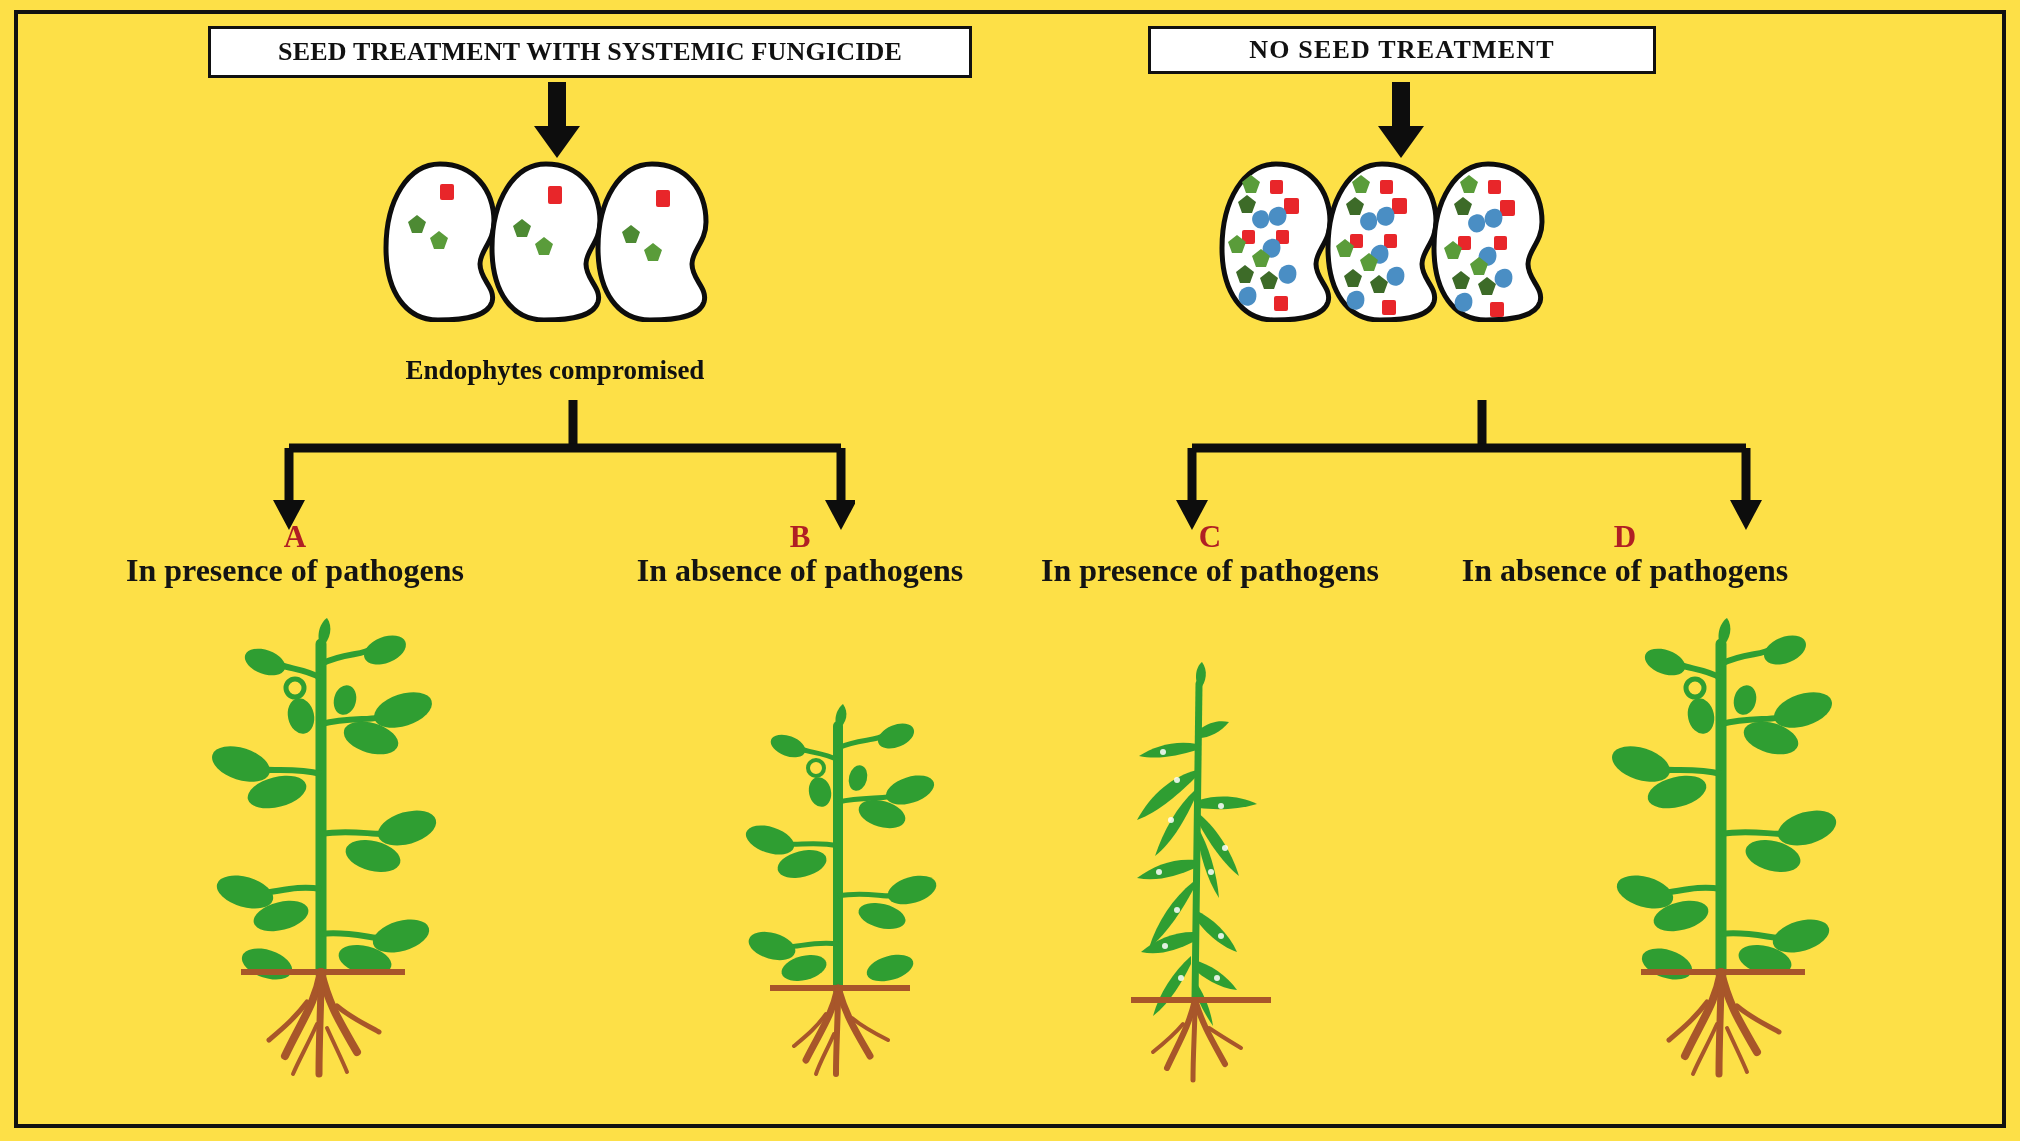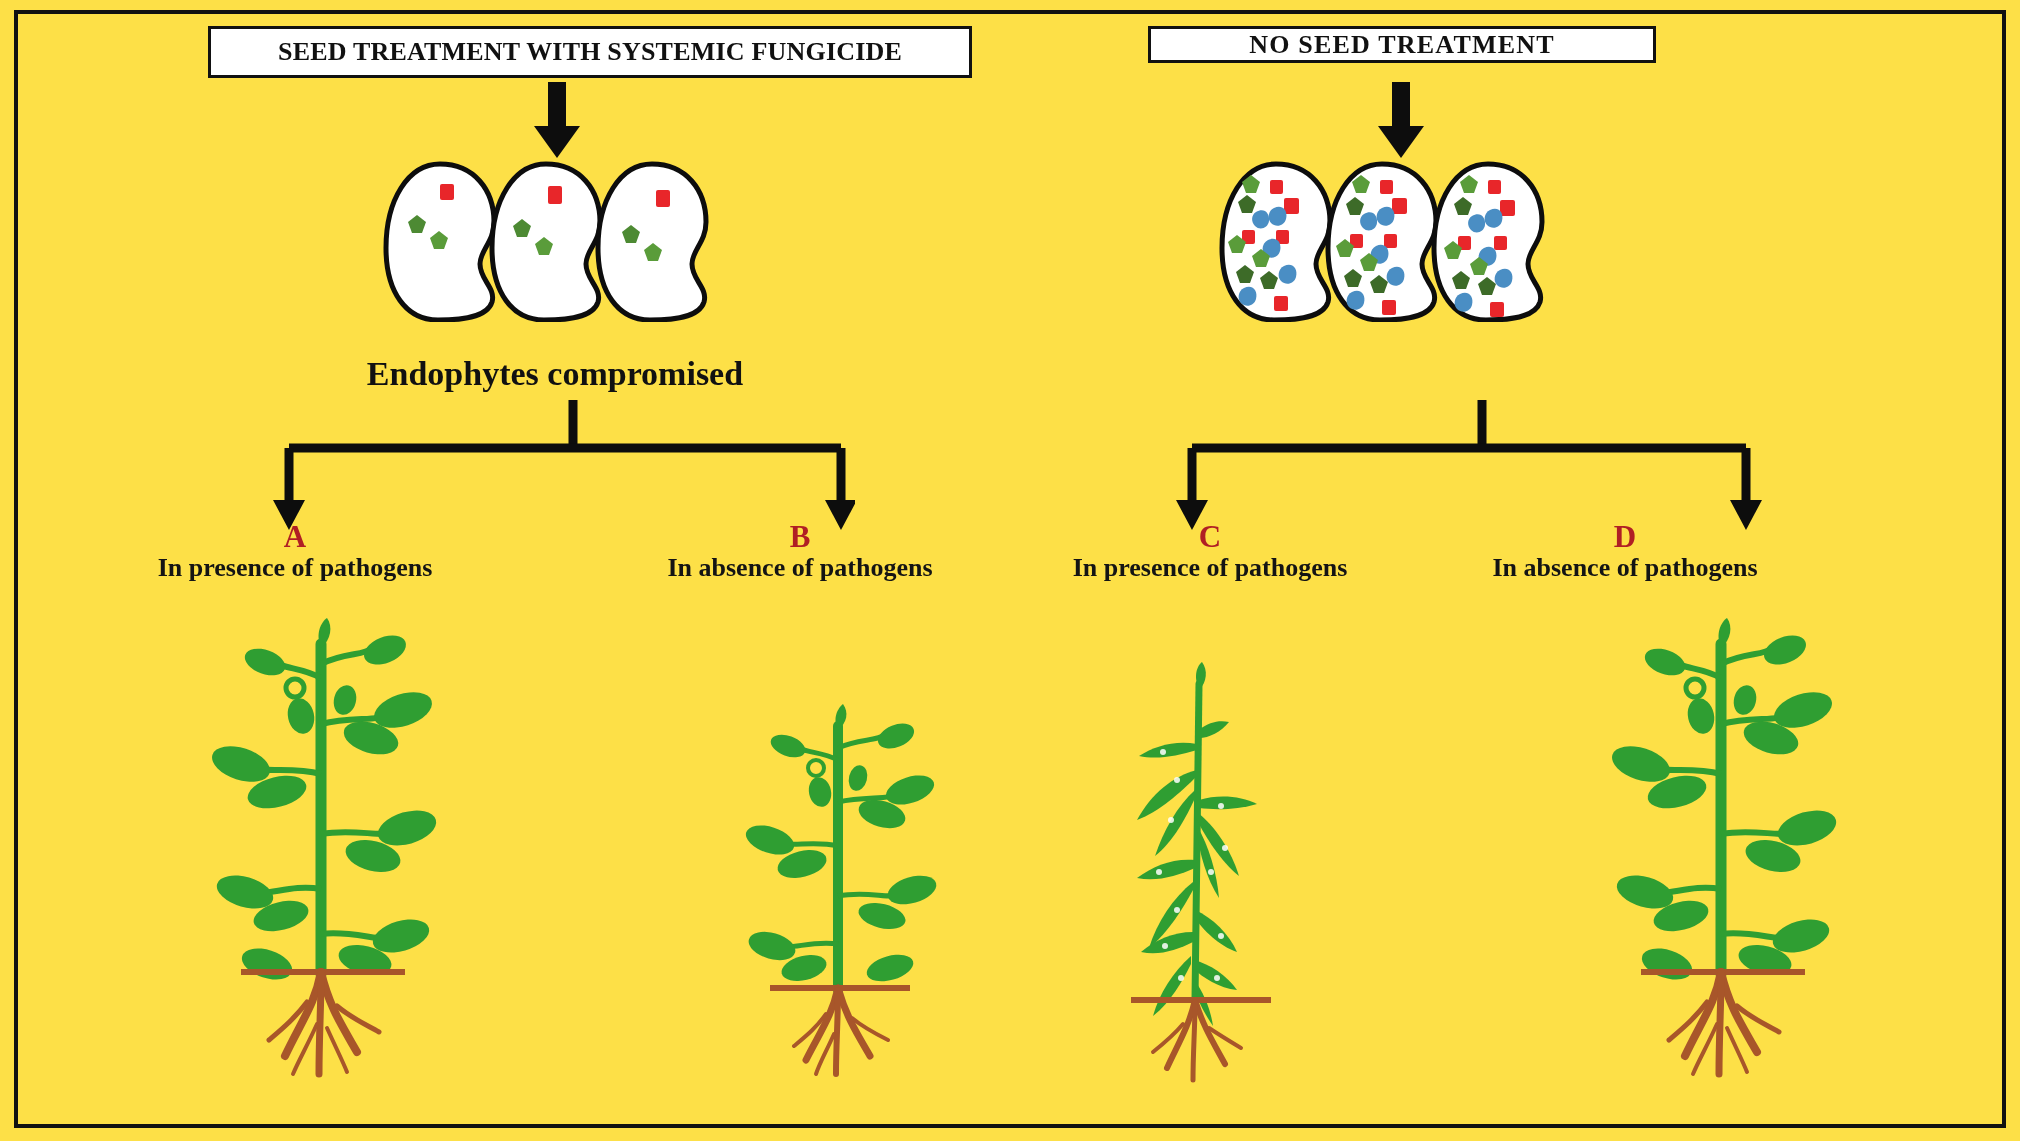--- a/index.html
+++ b/index.html
@@ -17,53 +17,53 @@
   .title-box{
     position:absolute;border:3px solid #111111;background:#ffffff;
     display:flex;align-items:center;justify-content:center;box-sizing:border-box;
   }
   .title-box .txt{
     font-family:"Liberation Serif", serif;font-weight:bold;color:#111111;
     letter-spacing:.2px;white-space:nowrap;
   }
   #title-box-left{left:208px;top:26px;width:764px;height:52px;}
   #title-box-left .txt{font-size:26px;}
-  #title-box-right{left:1148px;top:26px;width:508px;height:37px;}
+  #title-box-right{left:1148px;top:26px;width:508px;height:48px;}
   #title-box-right .txt{font-size:26px;letter-spacing:1.2px;}
   
   .block-arrow{position:absolute;width:46px;height:76px;}
   #block-arrow-left{left:534px;top:82px;}
   #block-arrow-right{left:1378px;top:82px;}
   
   .seed-row{position:absolute;display:flex;}
   #seed-row-left{left:382px;top:160px;}
   #seed-row-right{left:1218px;top:160px;}
   .seed{position:relative;width:116px;height:162px;margin-right:-10px;}
   .seed svg{position:absolute;left:0;top:0;}
   
   .endo-caption{
     position:absolute;font-family:"Liberation Serif", serif;font-weight:bold;
-    font-size:34px;color:#111111;white-space:pre;text-align:center;
+    font-size:27px;color:#111111;white-space:pre;text-align:center;
   }
   #endo-left{left:340px;top:355px;width:430px;}
   #endo-right{left:1180px;top:355px;width:470px;}
   
   .bracket{position:absolute;}
   #bracket-left{left:255px;top:400px;}
   #bracket-right{left:1120px;top:400px;}
   
   .panel-label{
     position:absolute;text-align:center;font-family:"Liberation Serif", serif;
   }
   .panel-label .letter{
     display:block;font-weight:bold;font-size:31px;color:#b01f24;line-height:1.0;
     margin-bottom:2px;
   }
   .panel-label .desc{
-    display:block;font-weight:bold;font-size:26px;color:#141414;
+    display:block;font-weight:bold;font-size:32px;color:#141414;
     white-space:nowrap;line-height:1.05;
   }
   #label-a{left:90px;top:521px;width:410px;}
   #label-b{left:590px;top:521px;width:420px;}
   #label-c{left:1005px;top:521px;width:410px;}
   #label-d{left:1415px;top:521px;width:420px;}
   
   .plant{position:absolute;}
   #plant-a{left:195px;top:604px;}
   #plant-b{left:730px;top:690px;}

